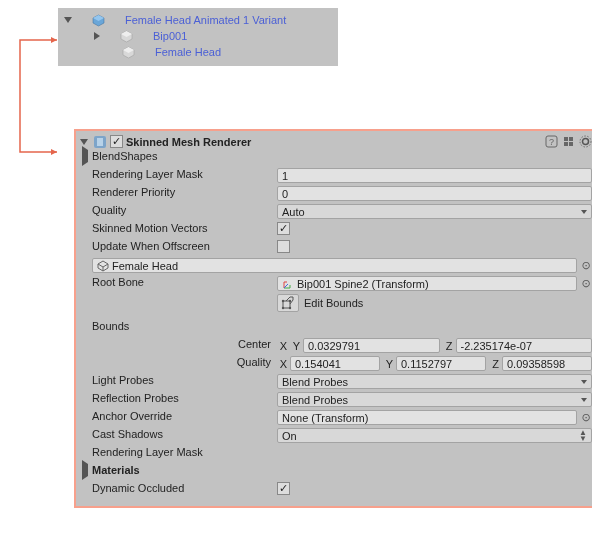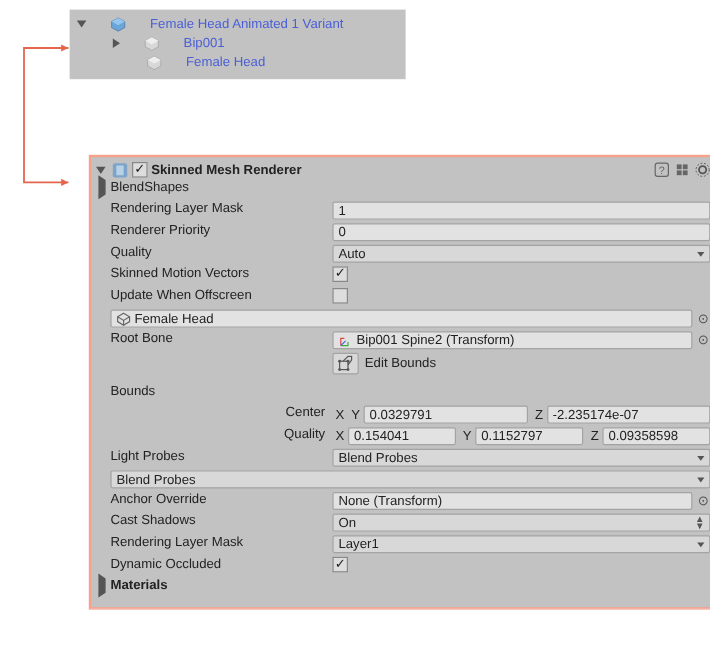--- a/index.html
+++ b/index.html
@@ -428,20 +428,21 @@
     <span class="label">Light Probes</span>
     <span class="field">
         <span class="dropdown">
           <span>Blend Probes</span>
         </span>
       </span>
   </div>
 
   <div class="prop-row">
     <span class="fold"></span>
+    <span class="label">Reflection Probes</span>
     <span class="field">
         <span class="dropdown">
           <span>Blend Probes</span>
         </span>
       </span>
   </div>
 
   <div class="prop-row">
     <span class="fold"></span>
     <span class="label">Anchor Override</span>
@@ -460,32 +461,27 @@
         <span class="dropdown up-down">
           <span>On</span>
           <span class="ud-arrows">▲<br>▼</span>
         </span>
       </span>
   </div>
 
   <div class="prop-row">
     <span class="fold"></span>
     <span class="label">Rendering Layer Mask</span>
-    <span class="field">
-        <span class="dropdown">
-          <span>Layer1</span>
-        </span>
-      </span>
-  </div>
-
-  <div class="prop-row">
-    <span class="fold"></span>
-    <span class="label">Dynamic Occluded</span>
-    <span class="field">
-        <span class="checkbox checked"></span>
-      </span>
   </div>
 
   <div class="prop-row">
     <span class="fold"><span class="tri"></span></span>
     <span class="label bold">Materials</span>
   </div>
+
+  <div class="prop-row">
+    <span class="fold"></span>
+    <span class="label">Dynamic Occluded</span>
+    <span class="field">
+        <span class="checkbox checked"></span>
+      </span>
+  </div>
 </div>
 
 </body></html>

